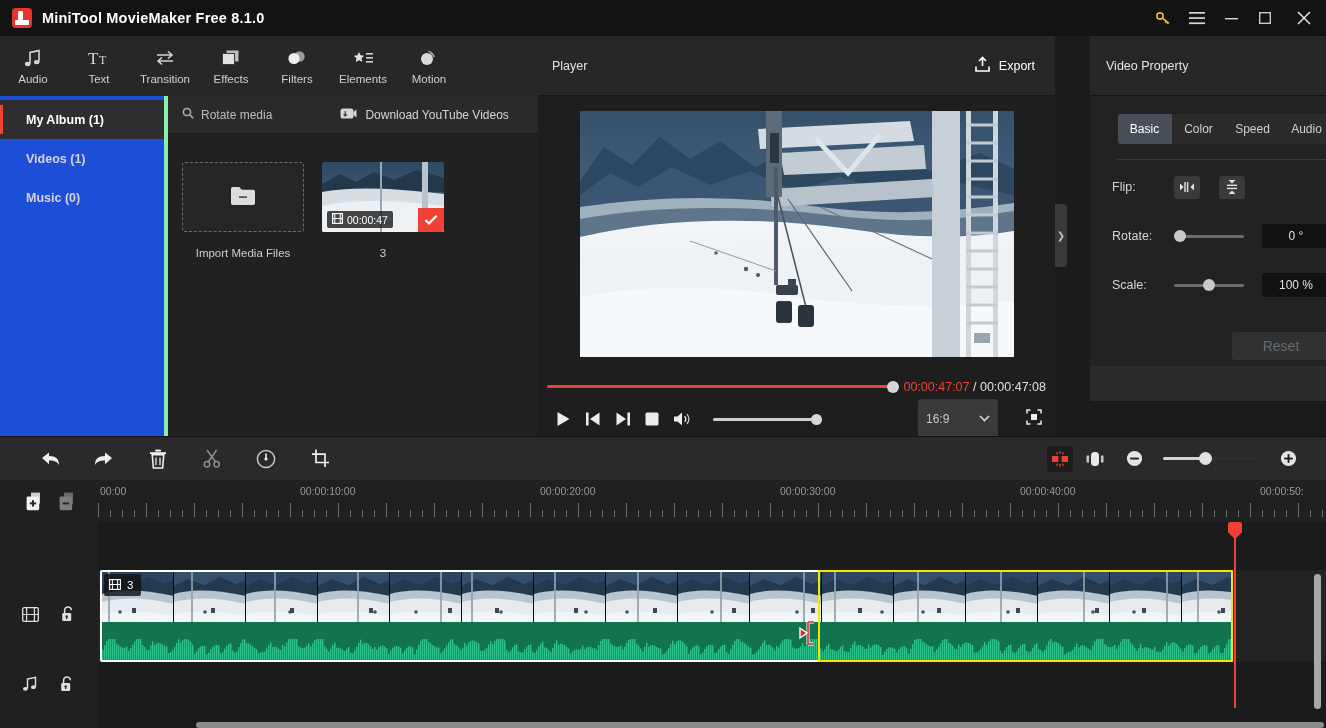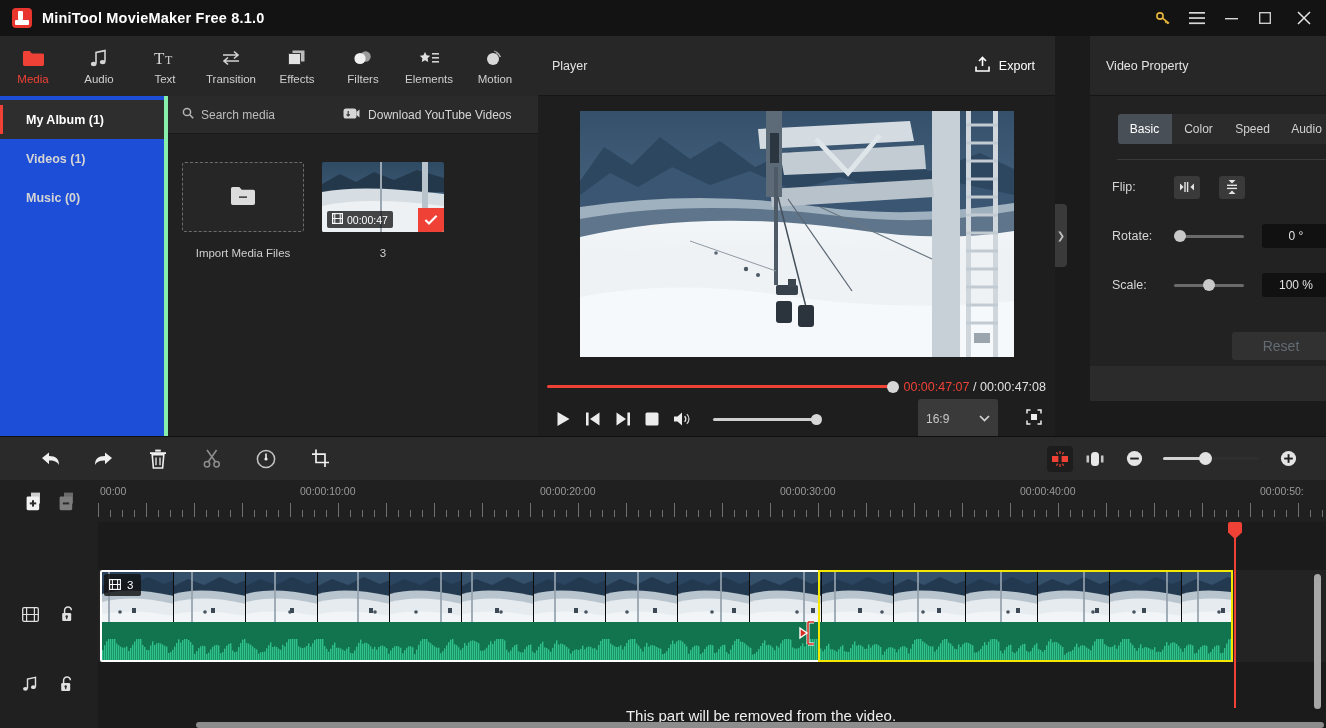--- a/index.html
+++ b/index.html
@@ -253,28 +253,20 @@
       </div>
       <div class="win-btn close">
         <svg width="14" height="14" viewBox="0 0 14 14">
             <path d="M1 1 L13 13 M13 1 L1 13" stroke="#e4e4e4" stroke-width="1.5"></path>
           </svg>
       </div>
     </div>
   </div>
 
   <div class="navbar">
-    <div class="navitem active">
-      <span class="nicon">
-        <svg width="22" height="18" viewBox="0 0 22 18">
-            <path d="M1 3.4a1.4 1.4 0 0 1 1.4-1.4h5.4l2 2.4h10.8a1.4 1.4 0 0 1 1.4 1.4v9.8a1.4 1.4 0 0 1-1.4 1.4H2.4A1.4 1.4 0 0 1 1 15.6z" fill="#ef4136"></path>
-          </svg>
-      </span>
-      <span class="nlabel">Media</span>
-    </div>
     <div class="navitem">
       <span class="nicon">
         <svg width="18" height="19" viewBox="0 0 18 19">
             <path d="M6 14.5V3.4l9-1.8v10.8" fill="none" stroke="#d4d4d4" stroke-width="1.6"></path>
             <ellipse cx="3.7" cy="15" rx="2.8" ry="2.2" fill="#d4d4d4"></ellipse>
             <ellipse cx="12.7" cy="13.1" rx="2.8" ry="2.2" fill="#d4d4d4"></ellipse>
           </svg>
       </span>
       <span class="nlabel">Audio</span>
     </div>
@@ -351,21 +343,21 @@
     </div>
     <div class="medialeft">
       <div class="mediabar">
         <div class="searchbox">
           <span>
             <svg width="12" height="12" viewBox="0 0 12 12">
                 <circle cx="5" cy="5" r="3.6" fill="none" stroke="#b4b4b4" stroke-width="1.5"></circle>
                 <path d="M7.8 7.8 L11.2 11.2" stroke="#b4b4b4" stroke-width="1.6"></path>
               </svg>
           </span>
-          <span>Search media</span>
+          <span>Rotate media</span>
         </div>
         <div class="ytbox">
           <span>
             <svg width="17" height="13" viewBox="0 0 17 13">
                 <rect x="0.5" y="1.5" width="13" height="10" rx="2.6" fill="#d6d6d6"></rect>
                 <path d="M13.5 5 L16.5 2.6 v7.8 L13.5 8z" fill="#d6d6d6"></path>
                 <path d="M5.2 4 v5 M5.2 9 l-1.6-1.7 M5.2 9 l1.6-1.7" stroke="#3a3a3a" stroke-width="1.2" fill="none"></path>
               </svg>
           </span>
           <span>Download YouTube Videos</span>
@@ -1638,18 +1630,17 @@
           <path d="M11 4 V26 M11 4 H17 M11 26 H17" fill="none" stroke="#fff" stroke-width="3"></path>
           <path d="M11 4 V26 M11 4 H17 M11 26 H17" fill="none" stroke="#d32d22" stroke-width="1.6"></path>
           <path d="M10 15 L3 10 V20 Z" fill="#d32d22" stroke="#fff" stroke-width="1.4"></path>
         </svg>
       </div>
 
       <div class="playhead" id="playhead" style="left: 1136px; height: 186px;">
         <div class="playhead-knob"></div>
       </div>
 
-      <div class="removal-note">This part will be removed from the video.</div>
       <div class="tl-vscroll"></div>
       <div class="tl-hscroll"></div>
     </div>
   </div>
 </div>
 
 </body></html>

